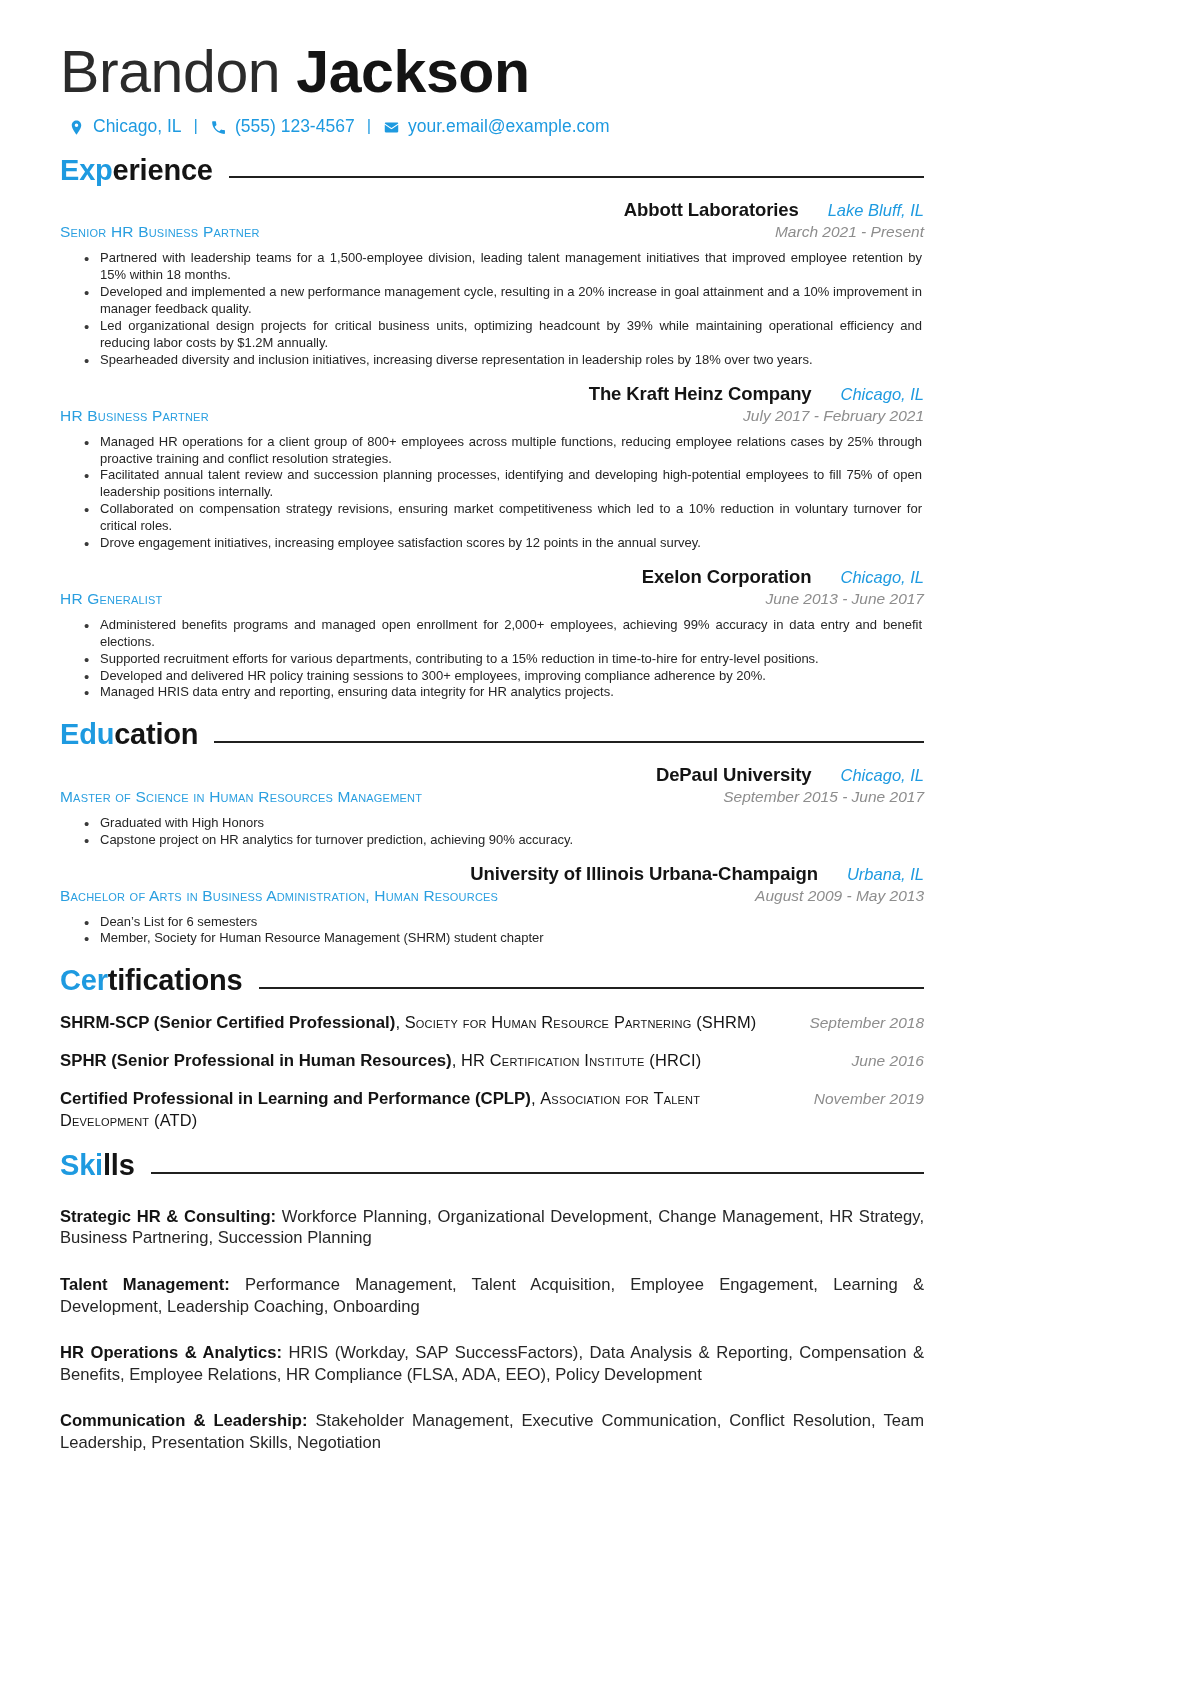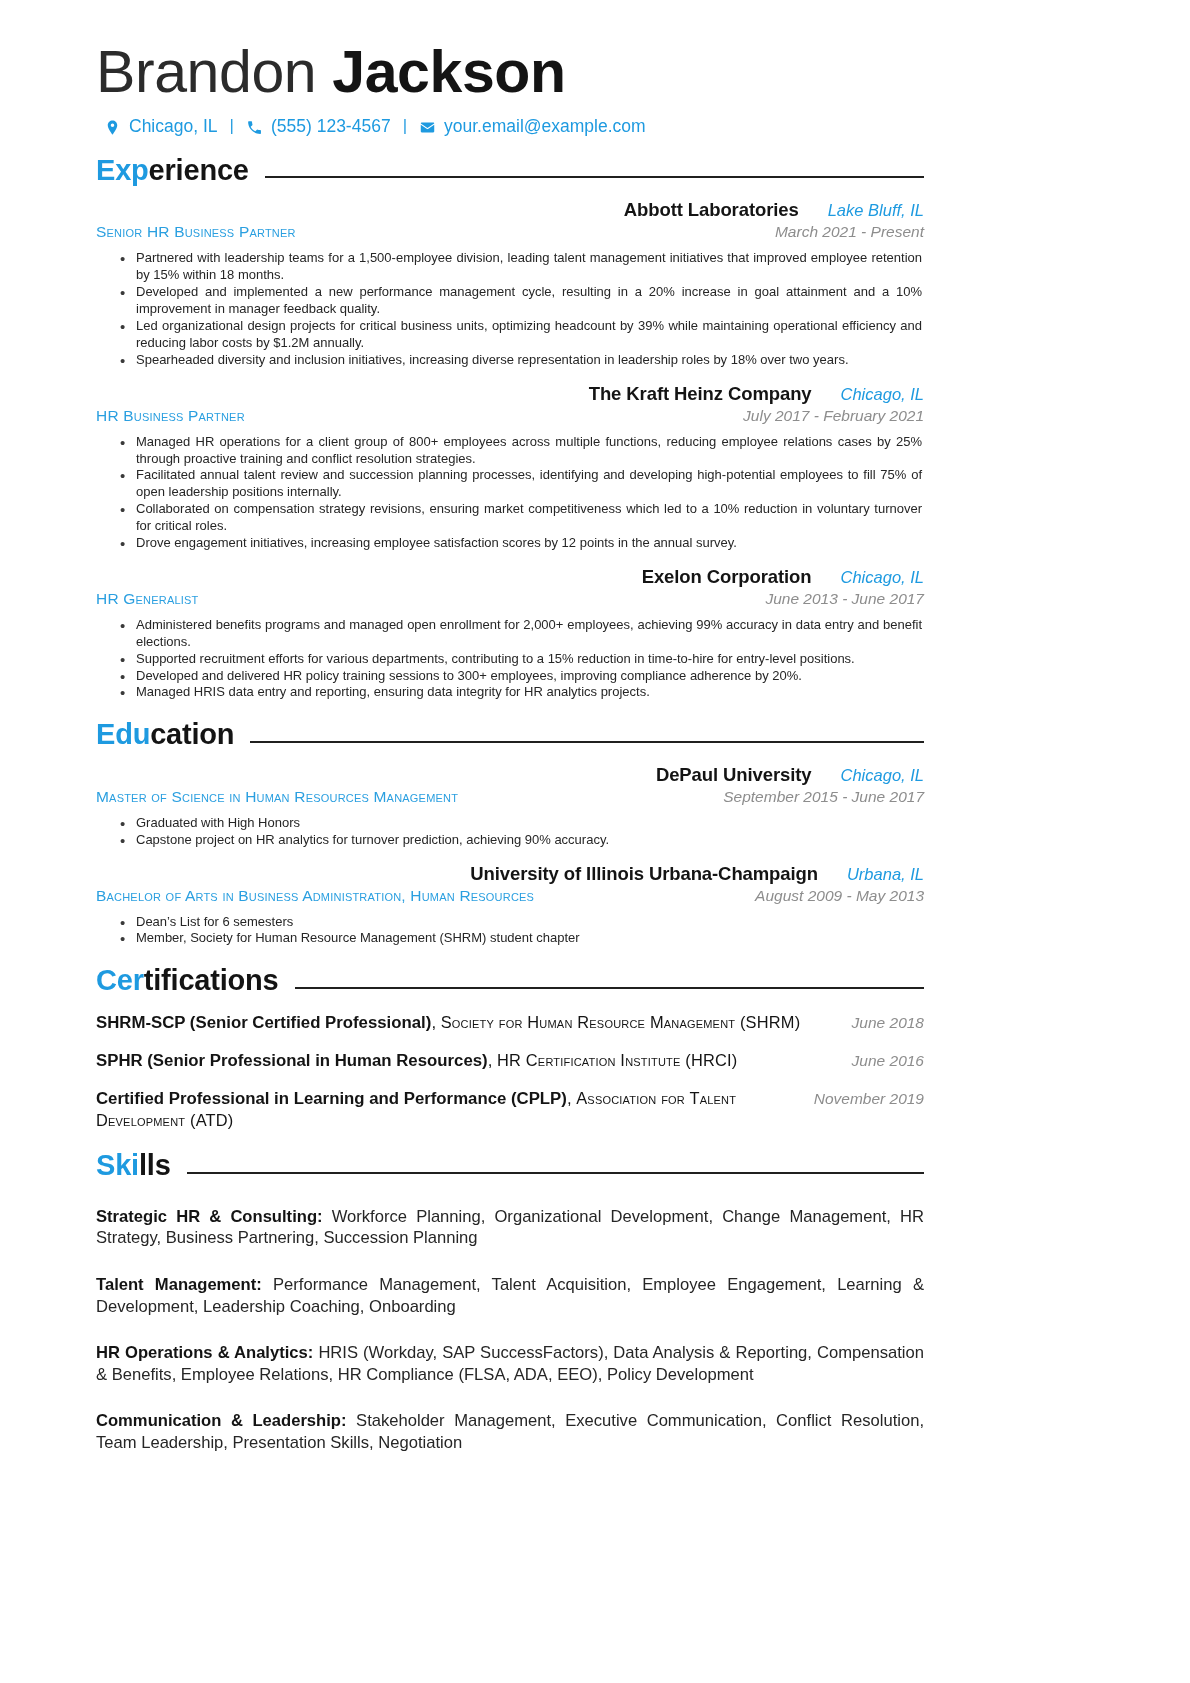--- a/index.html
+++ b/index.html
@@ -12,21 +12,21 @@
     width: 1190px;
     min-height: 1683px;
     font-family: "Liberation Sans", sans-serif;
     color: #1a1a1a;
     -webkit-font-smoothing: antialiased;
   }
   .page {
     width: 996px;
     min-height: 1683px;
     box-sizing: border-box;
-    padding: 42px 72px 40px 96px;
+    padding: 42px 72px 40px 60px;
     background: #ffffff;
     position: relative;
   }
 
   
   .name-line {
     font-size: 59px;
     line-height: 1.05;
     letter-spacing: -0.4px;
     margin: 0 0 4px 0;
@@ -344,22 +344,22 @@
     </div>
   </div>
 
   <div class="section">
     <div class="section-head">
       <div class="section-title"><span class="st-accent">Cer</span><span class="st-rest">tifications</span></div>
       <div class="section-rule"></div>
     </div>
 
     <div class="cert">
-      <div class="cert-text"><span class="cert-name">SHRM-SCP (Senior Certified Professional)</span><span>, </span><span class="cert-issuer">Society for Human Resource Management (SHRM)</span></div>
-      <div class="cert-date">June 2018</div>
+      <div class="cert-text"><span class="cert-name">SHRM-SCP (Senior Certified Professional)</span><span>, </span><span class="cert-issuer">Society for Human Resource Partnering (SHRM)</span></div>
+      <div class="cert-date">September 2018</div>
     </div>
 
     <div class="cert">
       <div class="cert-text"><span class="cert-name">SPHR (Senior Professional in Human Resources)</span><span>, </span><span class="cert-issuer">HR Certification Institute (HRCI)</span></div>
       <div class="cert-date">June 2016</div>
     </div>
 
     <div class="cert">
       <div class="cert-text"><span class="cert-name">Certified Professional in Learning and Performance (CPLP)</span><span>, </span><span class="cert-issuer">Association for Talent Development (ATD)</span></div>
       <div class="cert-date">November 2019</div>

